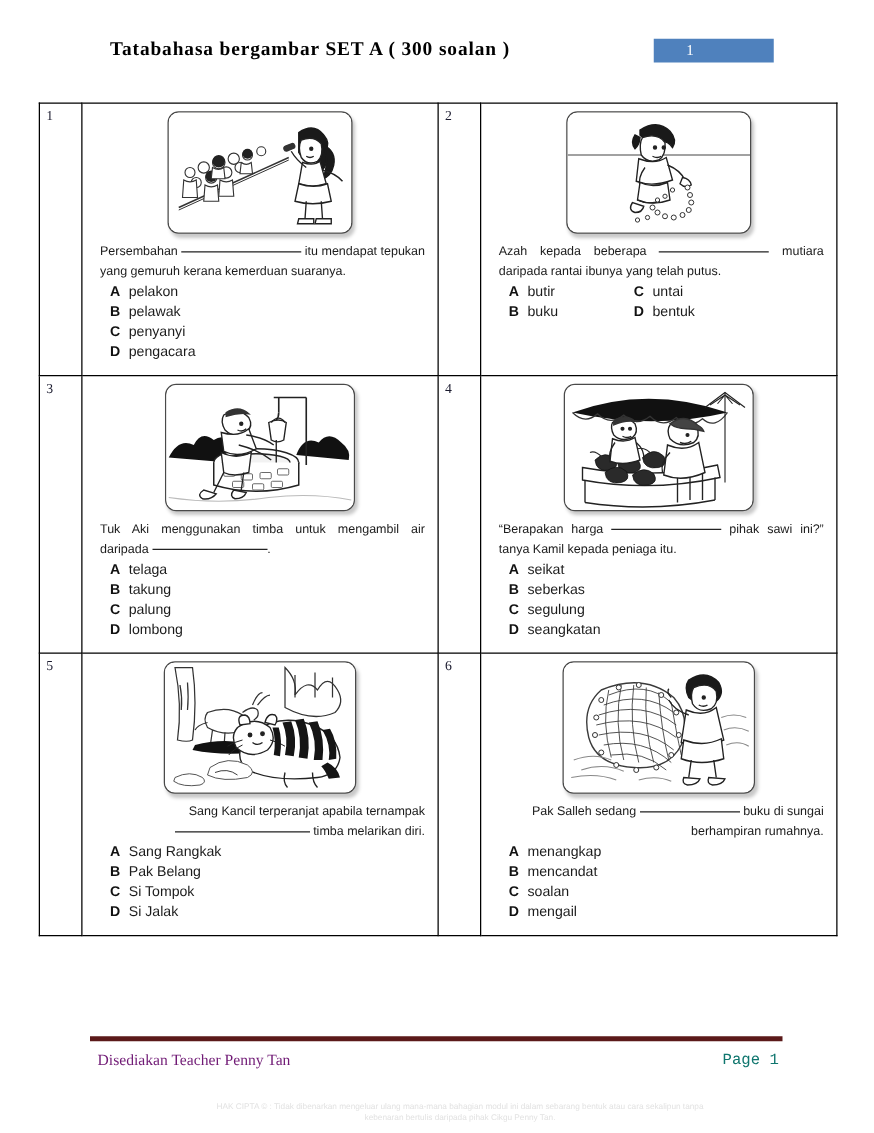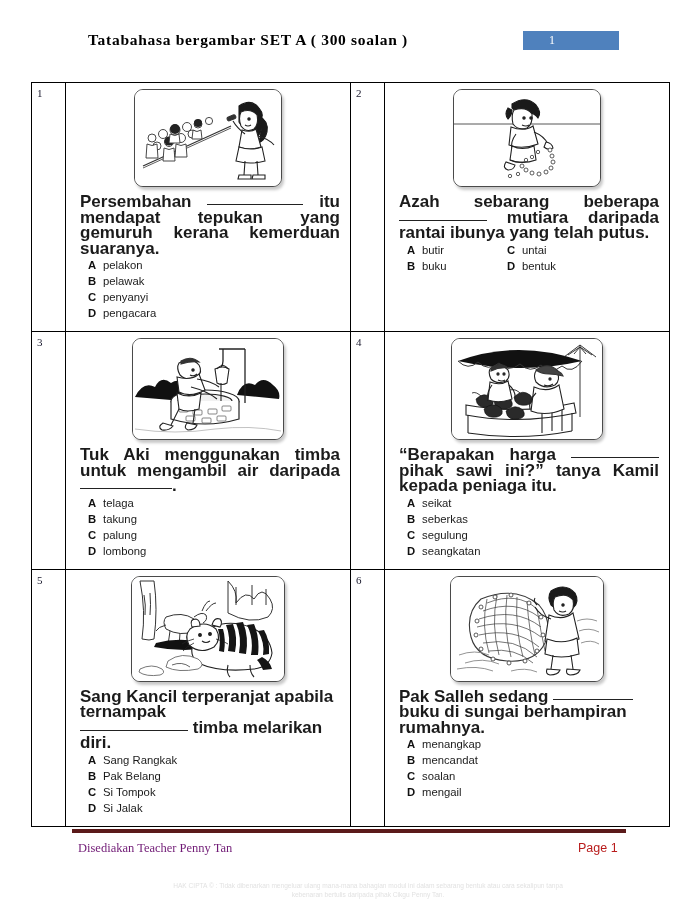--- a/index.html
+++ b/index.html
@@ -92,29 +92,28 @@
     border-radius: 9px;
     background: #fdfdfb;
     box-shadow: 2px 3px 3px rgba(0,0,0,0.22);
     overflow: hidden;
   }
   .figure svg { display: block; }
 
   
   .qtext {
     font-family: "Liberation Sans", sans-serif;
-    font-size: 17px;
+    font-size: 10px;
     line-height: 15.5px;
     color: #1b1b1b;
     text-align: justify;
     margin: 0 0 1px 6px;
     padding-right: 2px;
-    font-weight: bold;
-  }
-  .qtext.nojust { text-align: left; }
+  }
+  .qtext.nojust { text-align: right; }
   .blank {
     display: inline-block;
     border-bottom: 1.2px solid #222;
     vertical-align: 2px;
   }
 
   
   .options {
     margin: 1px 0 0 14px;
   }
@@ -151,23 +150,23 @@
     left: 78px;
     top: 841px;
     font-family: "Liberation Serif", serif;
     font-size: 12.5px;
     color: #701a75;
   }
   .footer-right {
     position: absolute;
     left: 578px;
     top: 841px;
-    font-family: Liberation Sans, sans-serif;
+    font-family: Liberation Mono, monospace;
     font-size: 12.5px;
-    color: #b91c1c;
+    color: #0f766e;
   }
   .watermark {
     position: absolute;
     left: 168px;
     top: 881px;
     width: 400px;
     font-family: "Liberation Sans", sans-serif;
     font-size: 6.6px;
     line-height: 9px;
     color: #e2e2e2;
@@ -340,21 +339,21 @@
                 <circle cx="84" cy="62" r="1.7"></circle>
                     <circle cx="78" cy="67" r="1.7"></circle>
                 <circle cx="72" cy="70" r="1.7"></circle>
                     <circle cx="64" cy="84" r="1.7"></circle>
                 <circle cx="56" cy="86" r="1.7"></circle>
               </g>
             </svg>
           </div>
         </div>
         <p class="qtext">
-          <span>Azah sebarang beberapa</span>
+          <span>Azah kepada beberapa</span>
           <span class="blank" style="width:88px"></span>
           <span>mutiara daripada rantai ibunya yang telah putus.</span>
         </p>
         <div class="options">
           <div class="opt-row">
             <div class="opt opt-col-a">
               <span class="opt-letter">A</span>
               <span class="opt-text">butir</span>
                 </div>
             <div class="opt col2">

